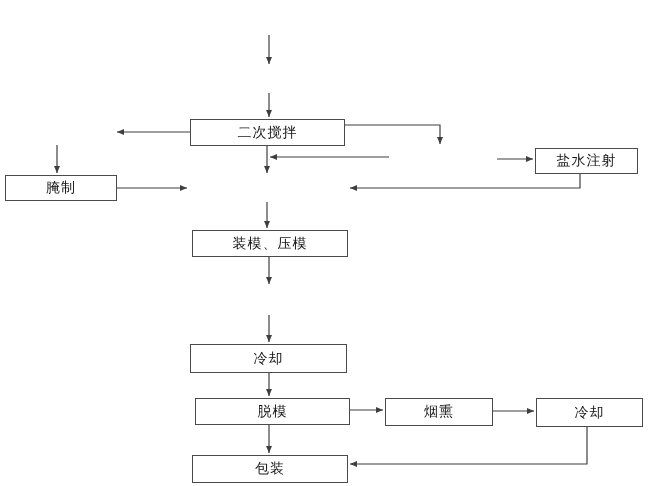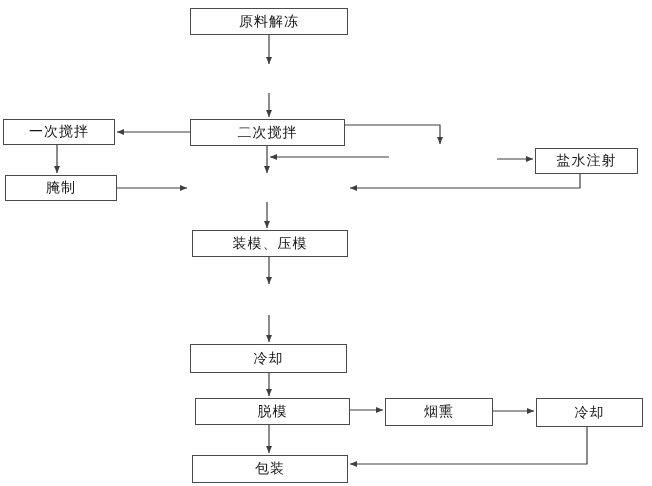--- a/index.html
+++ b/index.html
@@ -61,23 +61,21 @@
     <line class="wire" x1="267" y1="202" x2="267" y2="228" marker-end="url(#arr)"></line>
     <line class="wire" x1="269" y1="257" x2="269" y2="284" marker-end="url(#arr)"></line>
     <line class="wire" x1="269" y1="315" x2="269" y2="342" marker-end="url(#arr)"></line>
     <line class="wire" x1="269" y1="373" x2="269" y2="396" marker-end="url(#arr)"></line>
     <line class="wire" x1="269" y1="425" x2="269" y2="453" marker-end="url(#arr)"></line>
     <line class="wire" x1="350" y1="410" x2="383" y2="410" marker-end="url(#arr)"></line>
     <line class="wire" x1="493" y1="411" x2="534" y2="411" marker-end="url(#arr)"></line>
     <polyline class="wire" points="587,427 587,464 350,464" marker-end="url(#arr)"></polyline>
   </svg>
 
-  <div class="node" style="left:190px; top:8px;   width:158px; height:27px;">原料解冻</div>
   <div class="node" style="left:190px; top:119px; width:155px; height:27px;">二次搅拌</div>
-  <div class="node" style="left:3px;   top:119px; width:112px; height:26px;">一次搅拌</div>
   <div class="node" style="left:5px;   top:175px; width:112px; height:26px;">腌制</div>
   <div class="node" style="left:535px; top:148px; width:103px; height:26px;">盐水注射</div>
   <div class="node" style="left:192px; top:230px; width:156px; height:27px;">装模、压模</div>
   <div class="node" style="left:190px; top:344px; width:157px; height:29px;">冷却</div>
   <div class="node" style="left:195px; top:398px; width:155px; height:27px;">脱模</div>
   <div class="node" style="left:192px; top:455px; width:156px; height:28px;">包装</div>
   <div class="node" style="left:385px; top:398px; width:108px; height:28px;">烟熏</div>
   <div class="node" style="left:536px; top:398px; width:107px; height:29px;">冷却</div>
 
 </div>

